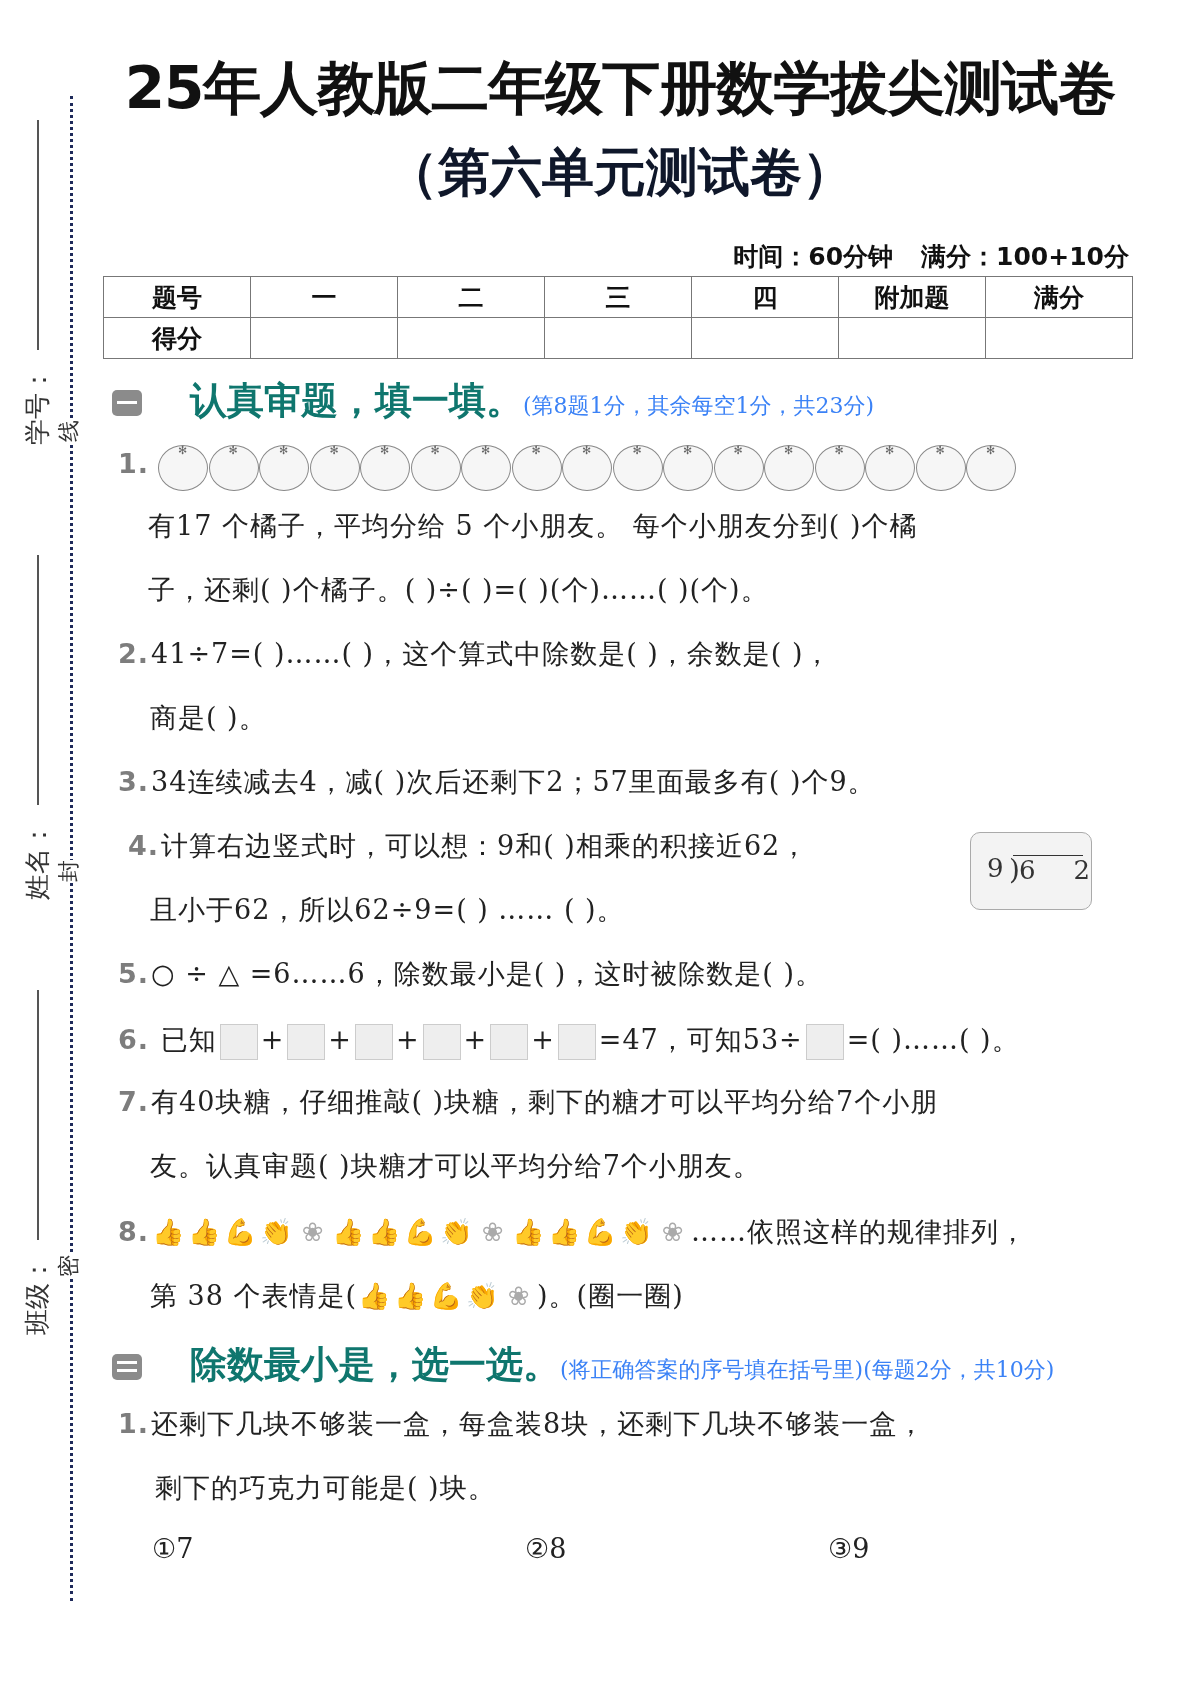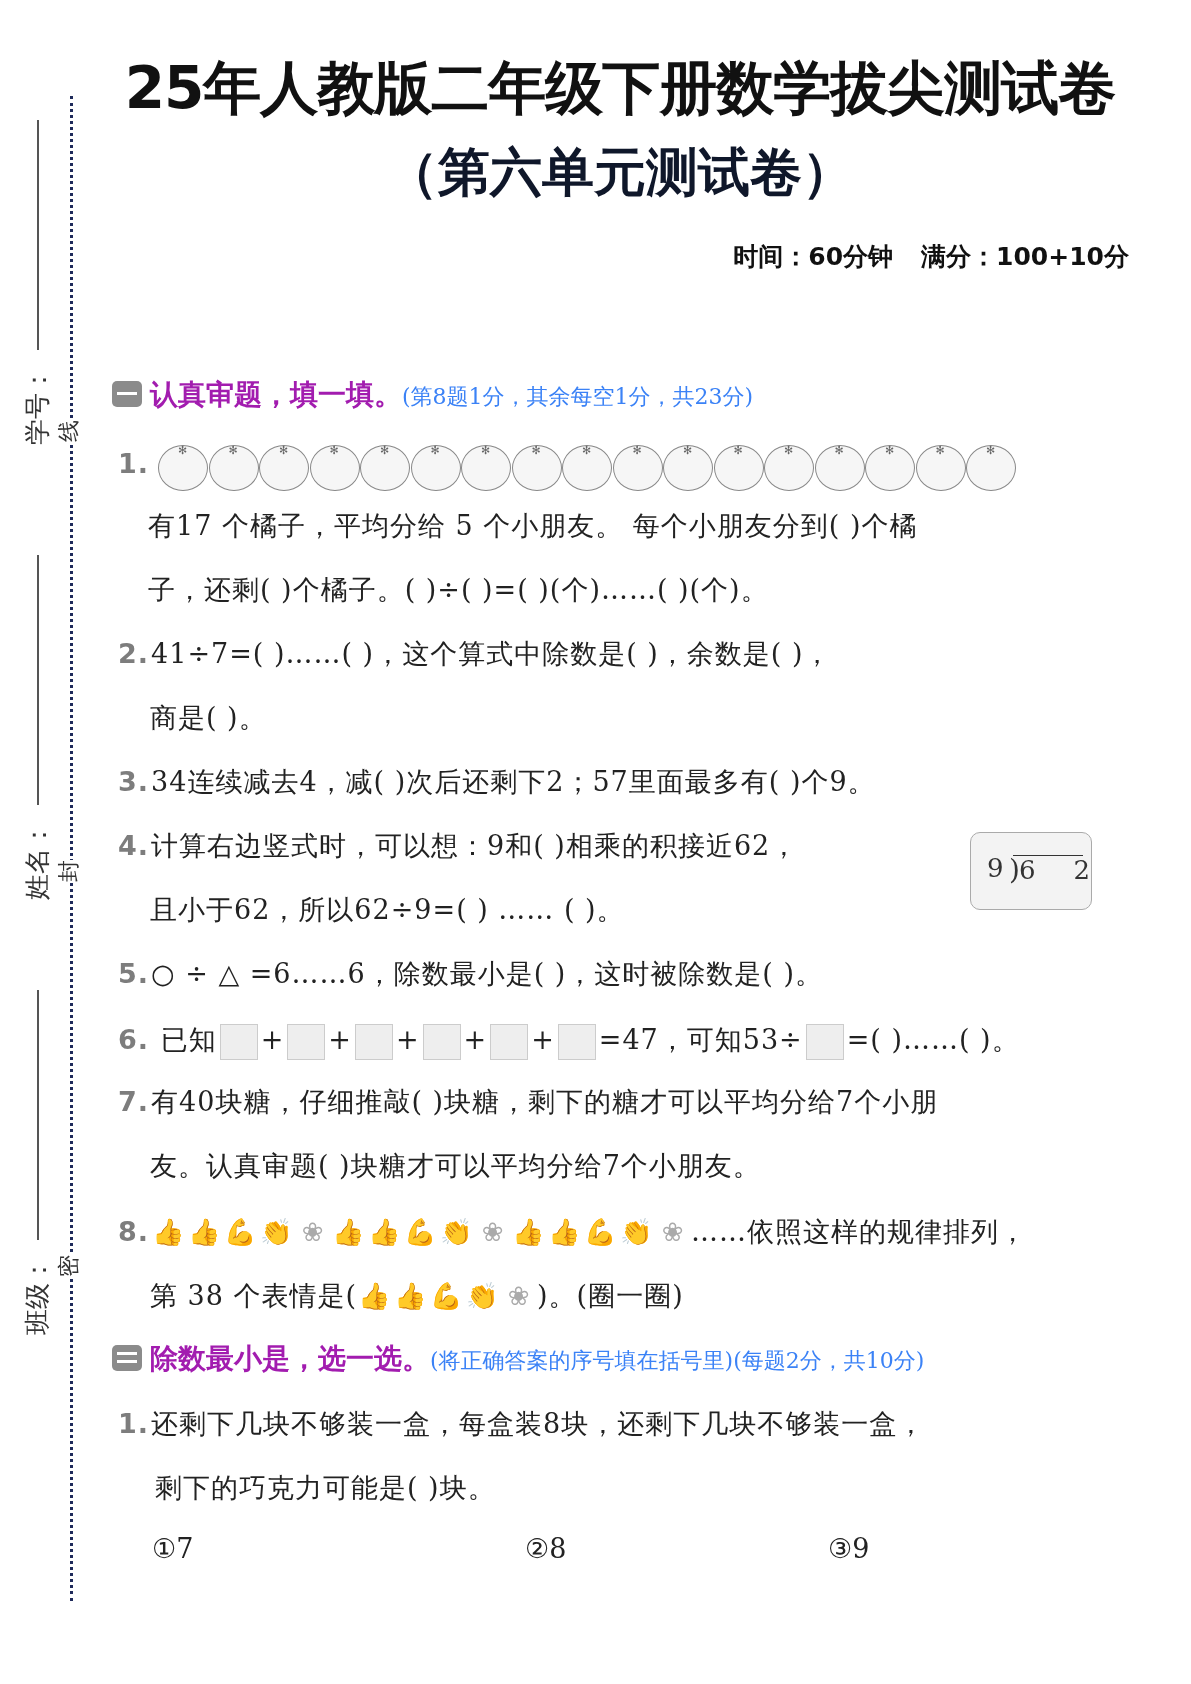--- a/index.html
+++ b/index.html
@@ -25,21 +25,21 @@
   
   table.score { position: absolute; left: 103px; top: 276px; width: 1030px; border-collapse: collapse;
                 font-family: "DejaVu Sans", sans-serif; font-weight: bold; font-size: 25px; color: #111; }
   table.score td { border: 1px solid #777; height: 41px; text-align: center; width: 14.28%; }
 
   
   .sec { position: absolute; left: 112px; font-size: 27px; white-space: nowrap; }
   .sec .badge { display: inline-block; width: 30px; height: 26px; background: #8b8b8b; border-radius: 5px; vertical-align: middle;
                 position: relative; margin-right: 8px; top: -3px; }
   .sec .badge i { position: absolute; left: 5px; right: 5px; height: 3px; background: #fff; }
-  .sec .sec-title { font-family: "DejaVu Sans", sans-serif; font-weight: bold; color: #a21caf; font-size: 28px; }
+  .sec .sec-title { font-family: "DejaVu Sans", sans-serif; font-weight: bold; color: #0f766e; font-size: 37px; margin-left: 40px; }
   .sec .sec-note { font-size: 22px; color: #3b82f6; }
 
   .line { position: absolute; font-size: 27px; white-space: nowrap; color: #222; letter-spacing: 1px; }
   .num { font-family: "DejaVu Sans", sans-serif; font-weight: bold; color: #7d7d7d; font-size: 27px; margin-right: 2px; }
 
   
   .oranges { position: absolute; left: 158px; top: 445px; display: flex; }
   .orange { width: 50px; height: 46px; border: 1.5px solid #888; border-radius: 50%; background: #f6f6f6; margin-right: 0.5px; position: relative; }
   .orange::after { content: "✻"; position: absolute; top: -2px; left: 19px; font-size: 11px; color: #666; }
 
@@ -71,20 +71,38 @@
 <div class="seal" style="top:1255px">密</div>
 
 <div class="title1">25年人教版二年级下册数学拔尖测试卷</div>
 <div class="title2">（第六单元测试卷）</div>
 <div class="meta">
   <span>时间：60分钟</span><span>满分：100+10分</span>
 </div>
 
 <table class="score">
   <tbody>
+      <tr>
+    <td>题号</td>
+    <td>一</td>
+    <td>二</td>
+    <td>三</td>
+    <td>四</td>
+    <td>附加题</td>
+    <td>满分</td>
+  </tr>
+  <tr>
+    <td>得分</td>
+    <td></td>
+    <td></td>
+    <td></td>
+    <td></td>
+    <td></td>
+    <td></td>
+  </tr>
 </tbody>
   </table>
 
 <div class="sec" style="top:376px">
   <span class="badge"><i style="top:11px"></i></span><span class="sec-title">认真审题，填一填。</span><span class="sec-note">(第8题1分，其余每空1分，共23分)</span>
 </div>
 
 <div class="line" style="left:118px;top:448px"><span class="num">1.</span></div>
 <div class="oranges">
   <div class="orange"></div>
@@ -106,21 +124,21 @@
     <div class="orange"></div>
 </div>
 <div class="line" style="left:148px;top:508px">有17 个橘子，平均分给 5 个小朋友。 每个小朋友分到(      )个橘</div>
 <div class="line" style="left:148px;top:572px">子，还剩(      )个橘子。(      )÷(      )=(      )(个)……(      )(个)。</div>
 
 <div class="line" style="left:118px;top:636px"><span class="num">2.</span><span>41÷7=(      )……(      )，这个算式中除数是(      )，余数是(      )，</span></div>
 <div class="line" style="left:150px;top:700px">商是(      )。</div>
 
 <div class="line" style="left:118px;top:764px"><span class="num">3.</span><span>34连续减去4，减(      )次后还剩下2；57里面最多有(      )个9。</span></div>
 
-<div class="line" style="left:118px;top:828px"><span class="num">4.</span><span>计算右边竖式时，可以想：9和(      )相乘的积接近62，</span></div>
+<div class="line" style="left:128px;top:828px"><span class="num">4.</span><span>计算右边竖式时，可以想：9和(      )相乘的积接近62，</span></div>
 <div class="line" style="left:150px;top:892px">且小于62，所以62÷9=(      ) …… (      )。</div>
 <div class="divbox">
   <span class="dv">9</span>
   <span class="tick">)</span>
   <span class="bar"></span>
   <span class="dd" style="white-space:pre">6    2</span>
 </div>
 
 <div class="line" style="left:118px;top:956px"><span class="num">5.</span><span>○ ÷ △ =6……6，除数最小是(      )，这时被除数是(      )。</span></div>
 

